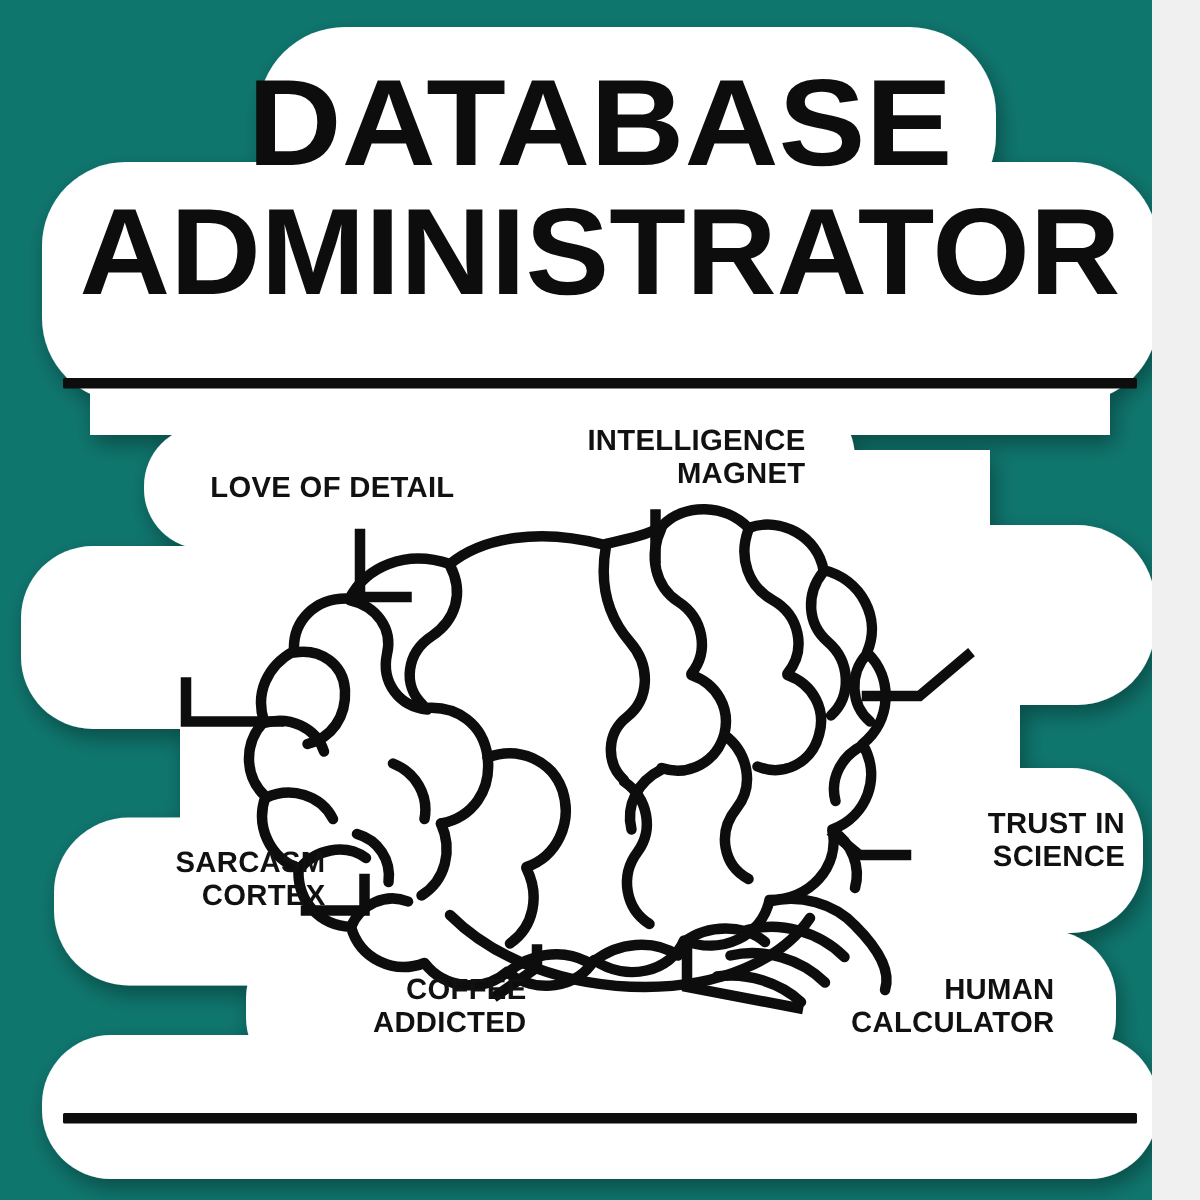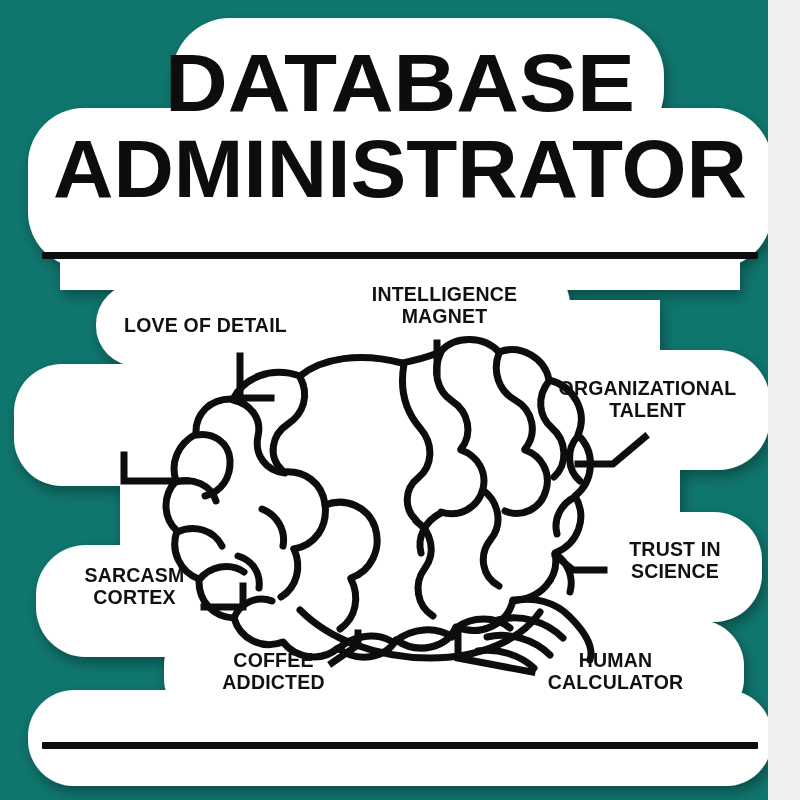--- a/index.html
+++ b/index.html
@@ -27,21 +27,21 @@
   #content-layer {
     position: absolute;
     left: 0; top: 0;
     width: 800px;
     height: 800px;
   }
   .txt {
     position: absolute;
     color: #111111;
     font-weight: bold;
-    text-align: center;
+    text-align: right;
     line-height: 1.12;
     white-space: pre-line;
     letter-spacing: 0.2px;
   }
   #title-line-1, #title-line-2 {
     position: absolute;
     color: #0d0d0d;
     font-weight: bold;
     text-align: center;
     line-height: 1;
@@ -232,22 +232,20 @@
 
         <path d="M458 628 L458 658 L532 672"></path>
       </g>
     </svg>
 
     <div id="label-love-of-detail" class="txt label">LOVE OF DETAIL</div>
 
     <div id="label-intelligence" class="txt label">INTELLIGENCE
 MAGNET</div>
 
-    <div id="label-organizational" class="txt label">ORGANIZATIONAL
-TALENT</div>
 
 
     <div id="label-trust-science" class="txt label">TRUST IN
 SCIENCE</div>
 
     <div id="label-sarcasm" class="txt label">SARCASM
 CORTEX</div>
 
     <div id="label-human-calculator" class="txt label">HUMAN
 CALCULATOR</div>

